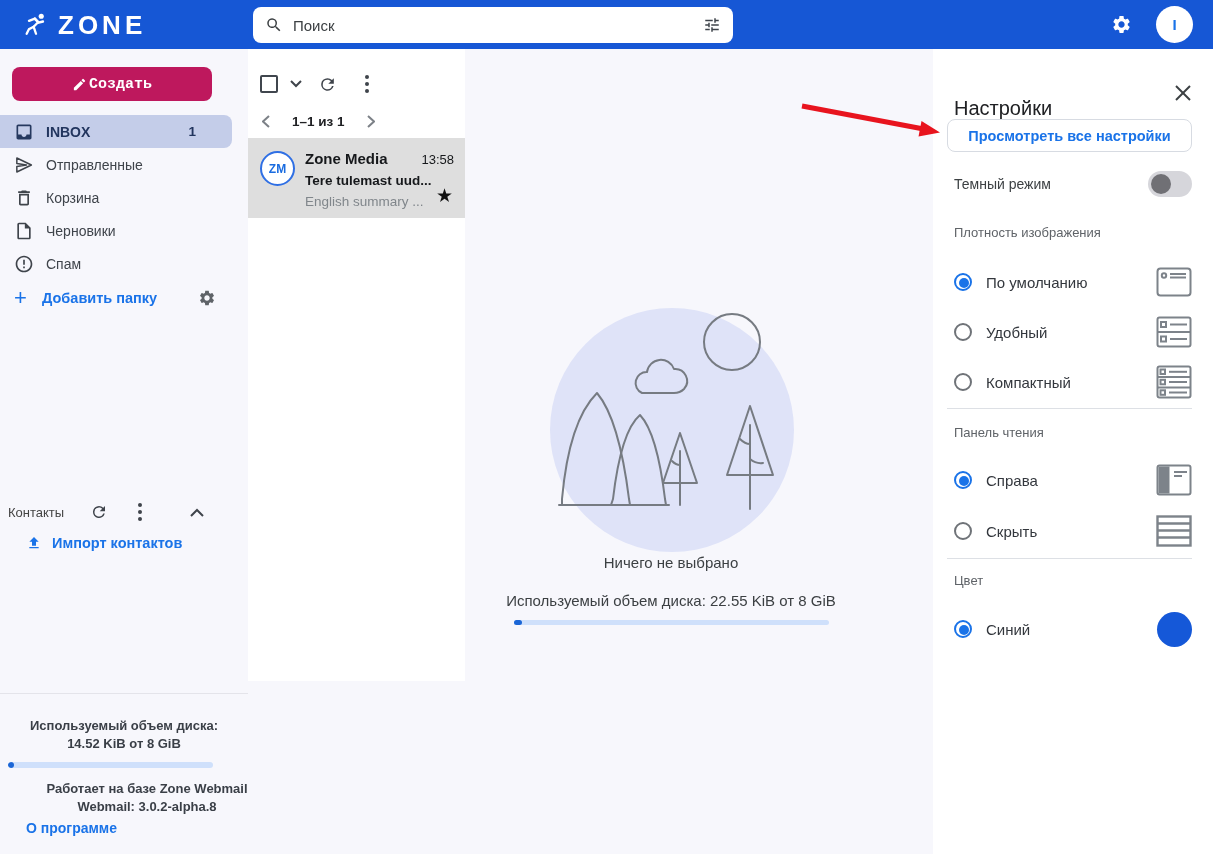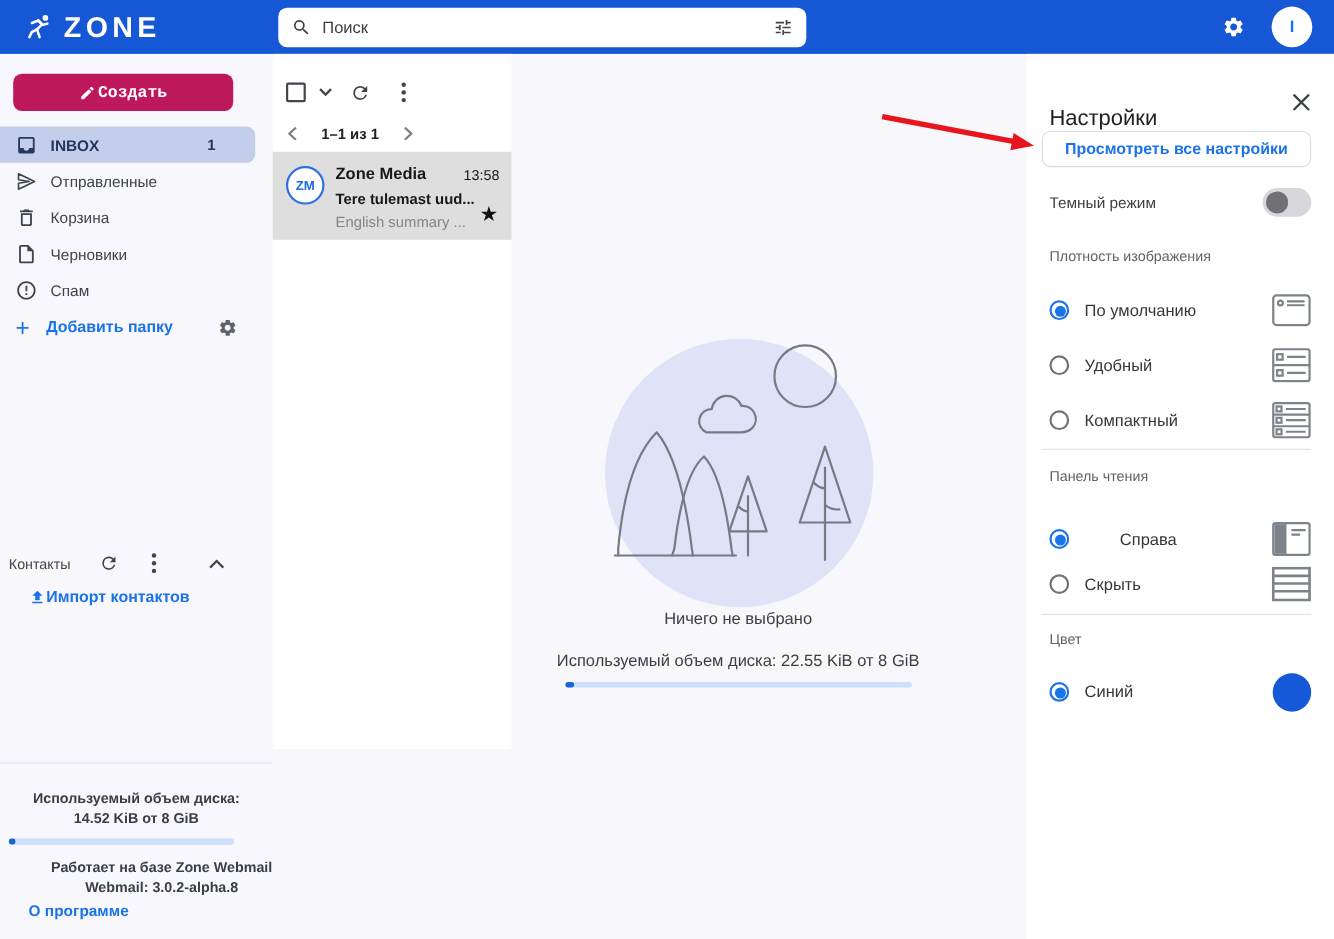--- a/index.html
+++ b/index.html
@@ -24,21 +24,21 @@
   .folder .flabel { margin-left:12px; }
   .folder.selected { background:#c4cde9; width:232px; border-radius:0 8px 8px 0; color:#22355e; font-weight:bold; }
   .folder .fcount { margin-left:auto; margin-right:36px; font-weight:bold; color:#22355e; font-size:13.5px; }
   .addfolder { position:absolute; left:0; top:232px; width:248px; height:34px; display:flex; align-items:center; padding-left:14px; }
   .addfolder .plus { color:#1a73e8; font-size:22px; font-weight:normal; width:20px; line-height:20px; cursor:pointer; }
   .addfolder .alabel { color:#1a73e8; font-size:14.5px; font-weight:bold; margin-left:8px; cursor:pointer; }
   .addfolder .gear { margin-left:auto; margin-right:32px; cursor:pointer; display:flex; }
   .contacts-hdr { position:absolute; left:0; top:448px; width:248px; height:30px; display:flex; align-items:center; }
   .contacts-hdr .clabel { font-size:13px; color:#444; margin-left:8px; }
   .contacts-hdr .cbtn { cursor:pointer; display:flex; align-items:center; justify-content:center; }
-  .import { position:absolute; left:26px; top:486px; display:flex; align-items:flex-start; color:#1a73e8; font-size:14.5px; font-weight:bold; cursor:pointer; }
+  .import { position:absolute; left:26px; top:486px; display:flex; align-items:flex-start; gap:10px; color:#1a73e8; font-size:14.5px; font-weight:bold; cursor:pointer; }
   .side-divider { position:absolute; left:0; top:644px; width:248px; height:1px; background:#e4e4ea; }
   .usage-block { position:absolute; left:0; top:668px; width:248px; text-align:center; font-size:13px; font-weight:bold; color:#3a3f47; line-height:18px; }
   .side-progress { position:absolute; left:8px; top:713px; width:205px; height:6px; border-radius:3px; background:#cfe0fb; overflow:hidden; }
   .side-progress .fill { width:6px; height:100%; background:#1b66d6; border-radius:3px; }
   .powered-block { position:absolute; left:0; top:731px; width:248px; text-align:center; font-size:13px; font-weight:bold; color:#3a3f47; line-height:18px;padding-left:46px; }
   .about { position:absolute; left:26px; top:771px; color:#1a73e8; font-size:14px; font-weight:bold; cursor:pointer; }
 
   
   .maillist { position:absolute; left:248px; top:49px; width:217px; height:632px; background:#fff; }
   .ml-toolbar { position:absolute; left:0; top:18px; width:217px; height:34px; display:flex; align-items:center; }
@@ -370,21 +370,21 @@
             <rect x="4.5" y="25.3" width="4.5" height="4.5"></rect>
             <line x1="13" y1="27.5" x2="31" y2="27.5"></line>
           </g>
         </svg>
     </span>
   </div>
 
   <div class="st-divider" style="top:359px;"></div>
   <div class="st-section-title" style="top:376px;">Панель чтения</div>
 
-  <div class="opt-row" style="top:416px;gap:32px;">
+  <div class="opt-row" style="top:406px;">
     <span class="radio on"></span>
     <span class="opt-label">Справа</span>
     <span class="opt-icon">
       <svg width="36" height="32" viewBox="0 0 36 32">
           <g fill="none" stroke="#7d838a" stroke-width="2">
             <rect x="1.5" y="1.5" width="33" height="29" rx="2"></rect>
             <rect x="2.5" y="2.5" width="11" height="27" fill="#7d838a" stroke="none"></rect>
             <line x1="18" y1="8" x2="31" y2="8"></line>
             <line x1="18" y1="12" x2="26" y2="12"></line>
           </g>

